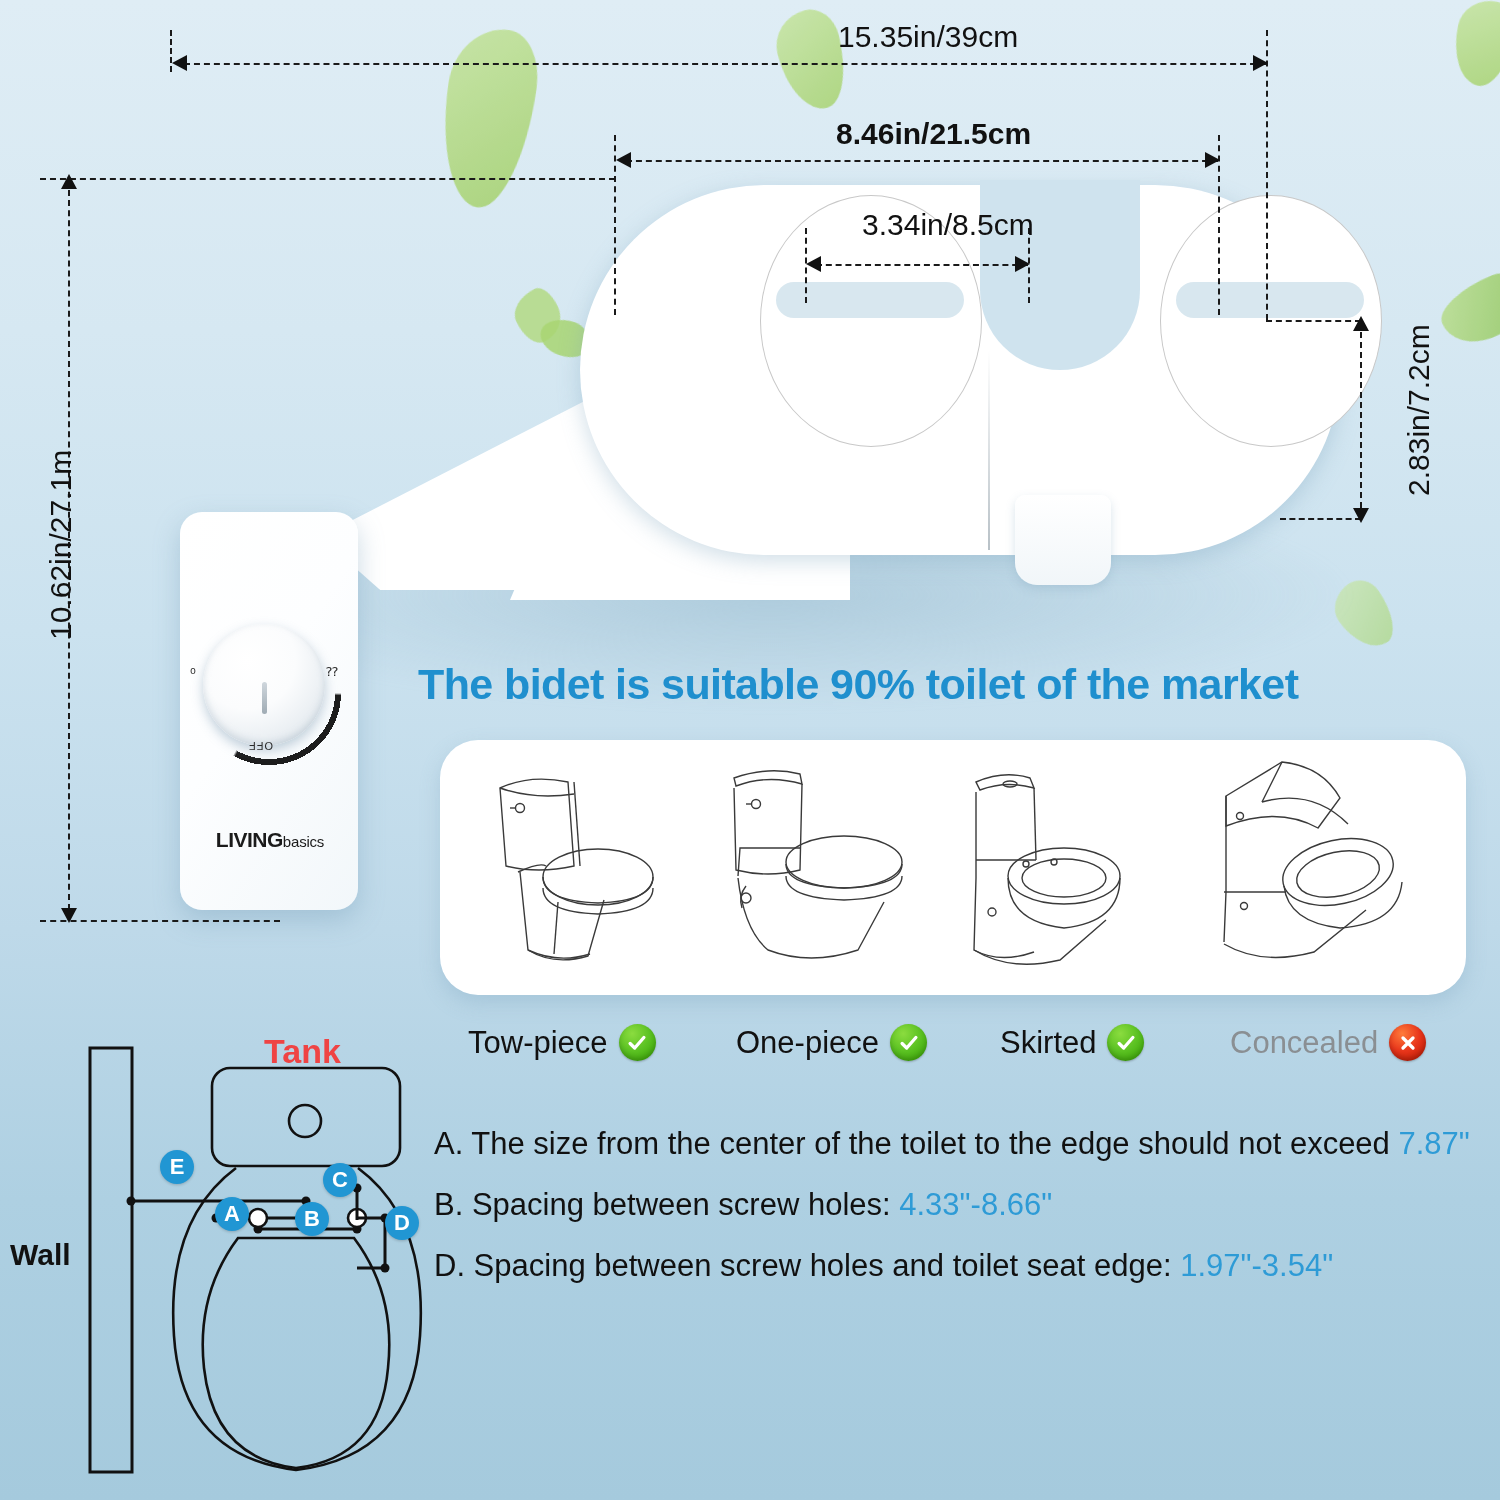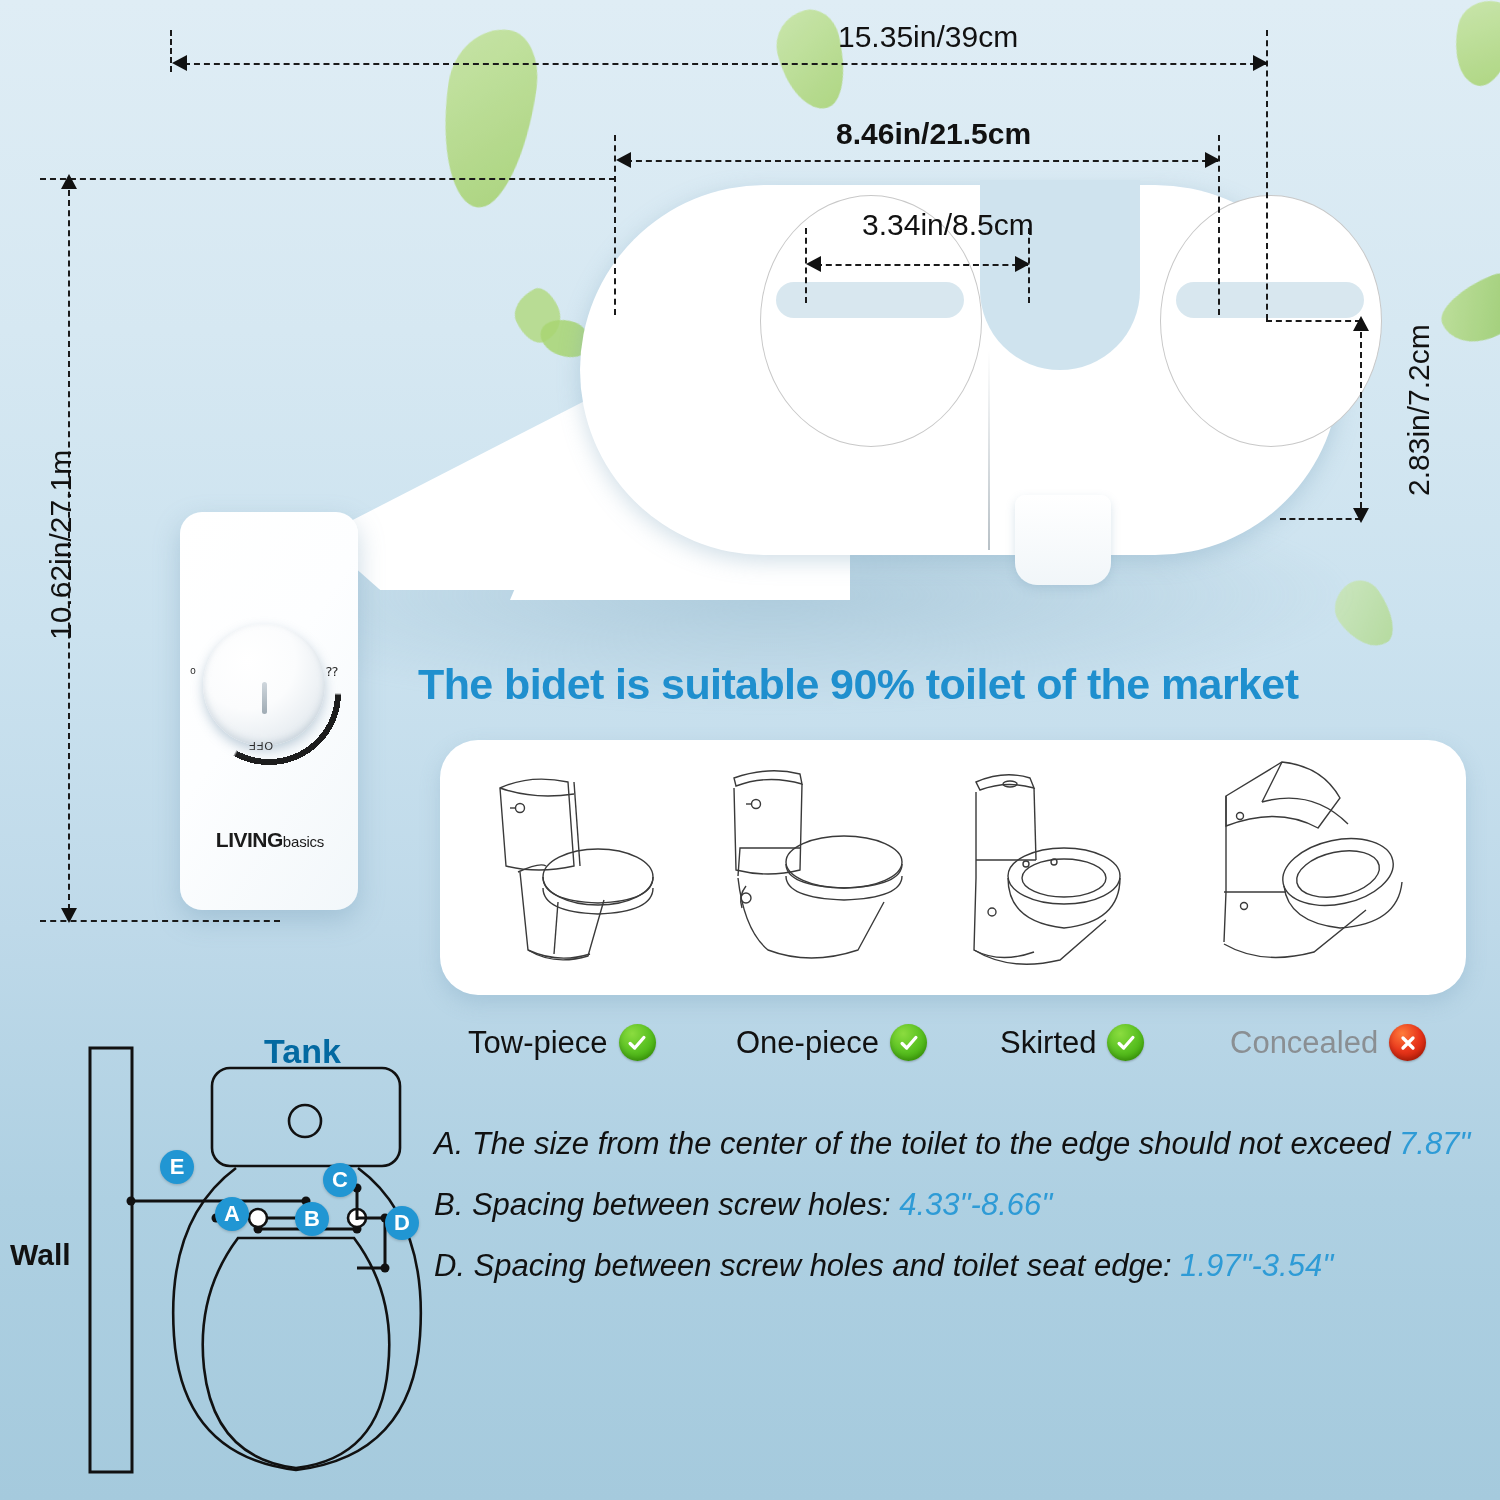--- a/index.html
+++ b/index.html
@@ -118,28 +118,28 @@
     align-items:center;justify-content:center;flex:0 0 auto;}
   .badge.ok{background:radial-gradient(circle at 36% 26%,#8bdc3f 0%,#5cc223 48%,#34a000 100%);
     box-shadow:inset 0 -3px 5px rgba(0,0,0,.18),0 1px 2px rgba(0,0,0,.25);}
   .badge.no{background:radial-gradient(circle at 36% 26%,#ff7b3a 0%,#e8361b 48%,#b81500 100%);
     box-shadow:inset 0 -3px 5px rgba(0,0,0,.2),0 1px 2px rgba(0,0,0,.25);}
   .badge svg{display:block;}
 
   
   .diagram{position:absolute;left:0px;top:1020px;width:440px;height:480px;}
   .wall-label{position:absolute;left:10px;top:1238px;font-size:30px;font-weight:bold;color:#111;}
-  .tank-label{position:absolute;left:264px;top:1032px;font-size:34px;font-weight:bold;color:#0369a1;}
+  .tank-label{position:absolute;left:264px;top:1032px;font-size:34px;font-weight:bold;color:#ef4444;}
   .marker{position:absolute;width:34px;height:34px;border-radius:50%;background:#2196d3;
     color:#fff;font-size:22px;font-weight:bold;display:flex;align-items:center;
     justify-content:center;box-shadow:0 1px 3px rgba(0,0,0,.2);}
 
   
   .spec-list{position:absolute;left:434px;top:1128px;width:1066px;}
-  .spec{font-size:31px;color:#111;white-space:nowrap;line-height:1;margin-bottom:30px;font-style:italic;}
+  .spec{font-size:31px;color:#111;white-space:nowrap;line-height:1;margin-bottom:30px;}
   .spec .hl{color:#2e9bd6;}
 </style>
 </head>
 <body>
 
 <div class="stage">
 
   <div class="leaf l1"></div>
   <div class="leaf l6"></div>
   <div class="leaf l2"></div>

